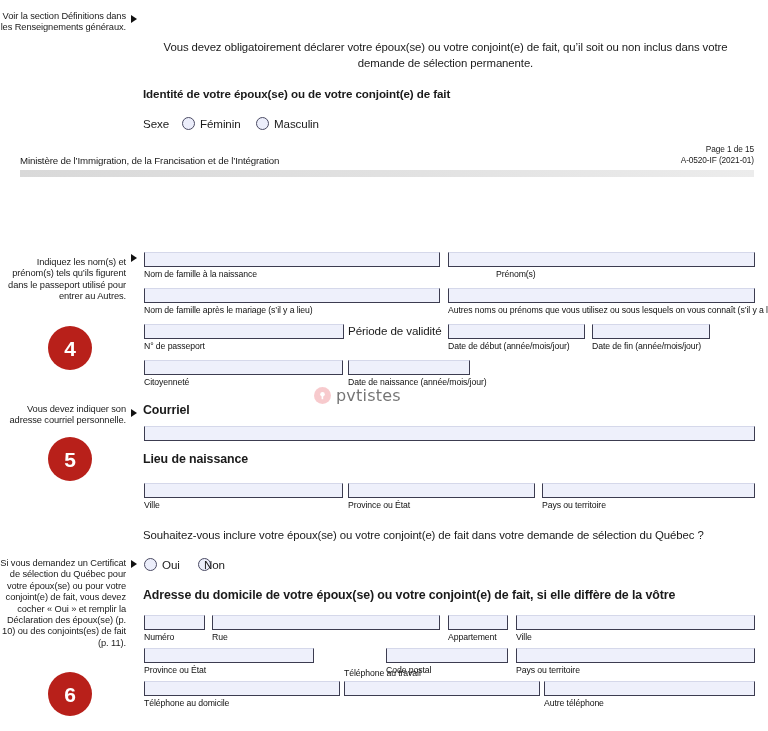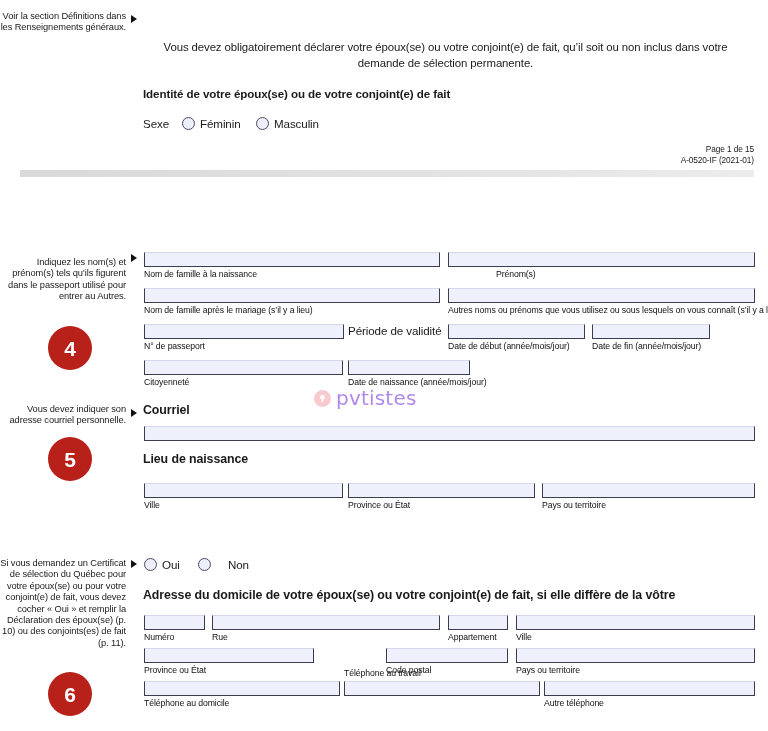--- a/index.html
+++ b/index.html
@@ -160,22 +160,22 @@
   .watermark .wm-logo {
     width: 17px; height: 17px;
     border-radius: 50%;
     background: #f2a0a6;
     display: flex;
     align-items: center;
     justify-content: center;
   }
   .watermark .wm-logo svg { display: block; }
   .watermark .wm-text {
-    font-size: 20px;
-    color: #6d28d9;
+    font-size: 16px;
+    color: #000000;
     letter-spacing: 0.2px;
     font-family: "DejaVu Sans", sans-serif;
   }
 </style>
 </head>
 <body>
 
 <div class="page">
 
   <div class="margin-note" style="top:11px;">Voir la section Définitions dans les Renseignements généraux.</div>
@@ -186,20 +186,21 @@
   <div class="sub-title" style="left:143px; top:87px;">Identité de votre époux(se) ou de votre conjoint(e) de fait</div>
 
   <div class="inline-label" style="left:143px; top:117px;">Sexe</div>
   <div class="radio" style="left:182px; top:117px;"></div>
   <div class="radio-label" style="left:200px; top:117px;">Féminin</div>
   <div class="radio" style="left:256px; top:117px;"></div>
   <div class="radio-label" style="left:274px; top:117px;">Masculin</div>
 
   <div class="footer-right" style="top:144px;">Page 1 de 15</div>
   <div class="footer-right" style="top:155px;">A-0520-IF (2021-01)</div>
+  <div class="footer-left" style="left:20px; top:155px;">Ministère de l’Immigration, de la Francisation et de l’Intégration</div>
   <div class="footer-bar" style="top:170px;"></div>
 
   <div class="margin-note" style="top:257px;">Indiquez les nom(s) et prénom(s) tels qu’ils figurent dans le passeport utilisé pour entrer au Autres.</div>
   <div class="arrow" style="left:131px; top:254px;"></div>
   <div class="circle-num" style="left:48px; top:326px;">4</div>
 
   <input class="field" style="left: 144px; top: 252px; width: 296px;" value="">
   <div class="field-label" style="left:144px; top:269px;">Nom de famille à la naissance</div>
   <input class="field" style="left: 448px; top: 252px; width: 307px;" value="">
   <div class="field-label" style="left:448px; top:269px;margin-left:48px;">Prénom(s)</div>
@@ -241,28 +242,29 @@
 
   <div class="sub-title" style="left:143px; top:452px; font-size:12.4px;">Lieu de naissance</div>
 
   <input class="field" style="left: 144px; top: 483px; width: 199px;" value="">
   <div class="field-label" style="left:144px; top:500px;">Ville</div>
   <input class="field" style="left: 348px; top: 483px; width: 187px;" value="">
   <div class="field-label" style="left:348px; top:500px;">Province ou État</div>
   <input class="field" style="left: 542px; top: 483px; width: 213px;" value="">
   <div class="field-label" style="left:542px; top:500px;">Pays ou territoire</div>
 
+  <div class="body-text" style="left:143px; top:527px; width:610px;">Souhaitez-vous inclure votre époux(se) ou votre conjoint(e) de fait dans votre demande de sélection du Québec ?</div>
 
   <div class="margin-note" style="top:558px;">Si vous demandez un Certificat de sélection du Québec pour votre époux(se) ou pour votre conjoint(e) de fait, vous devez cocher « Oui » et remplir la Déclaration des époux(se) (p. 10) ou des conjoints(es) de fait (p. 11).</div>
   <div class="arrow" style="left:131px; top:560px;"></div>
 
   <div class="radio" style="left:144px; top:558px;"></div>
   <div class="radio-label" style="left:162px; top:558px;">Oui</div>
   <div class="radio" style="left:198px; top:558px;"></div>
-  <div class="radio-label" style="left:228px; top:558px;">Non</div>
+  <div class="radio-label" style="left:204px; top:558px;">Non</div>
 
   <div class="sub-title" style="left:143px; top:588px; font-size:12.4px;">Adresse du domicile de votre époux(se) ou votre conjoint(e) de fait, si elle diffère de la vôtre</div>
 
   <input class="field" style="left: 144px; top: 615px; width: 61px;" value="">
   <div class="field-label" style="left:144px; top:632px;">Numéro</div>
   <input class="field" style="left: 212px; top: 615px; width: 228px;" value="">
   <div class="field-label" style="left:212px; top:632px;">Rue</div>
   <input class="field" style="left: 448px; top: 615px; width: 60px;" value="">
   <div class="field-label" style="left:448px; top:632px;text-align:right;">Appartement</div>
   <input class="field" style="left: 516px; top: 615px; width: 239px;" value="">

